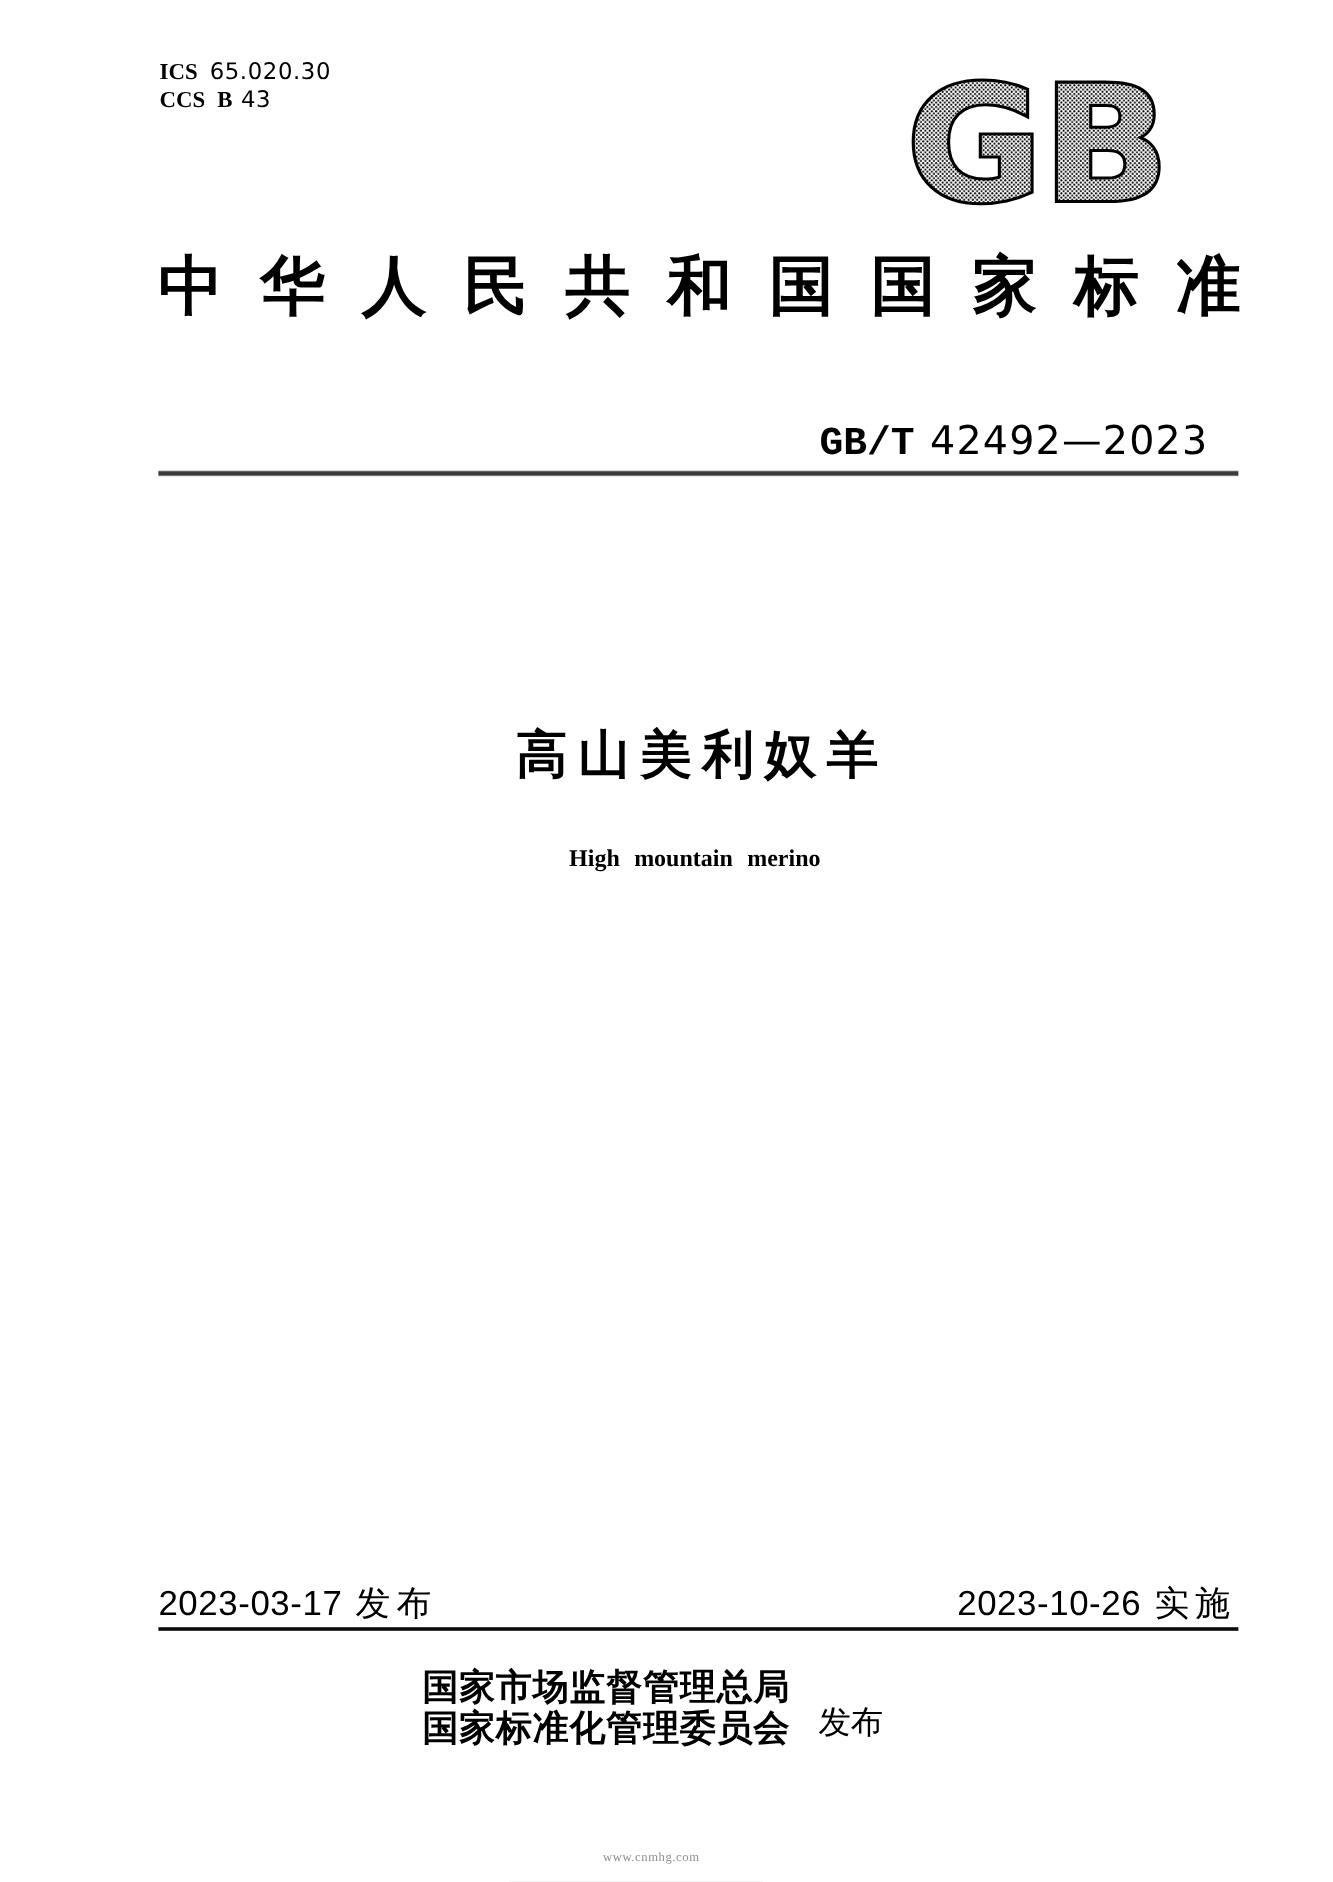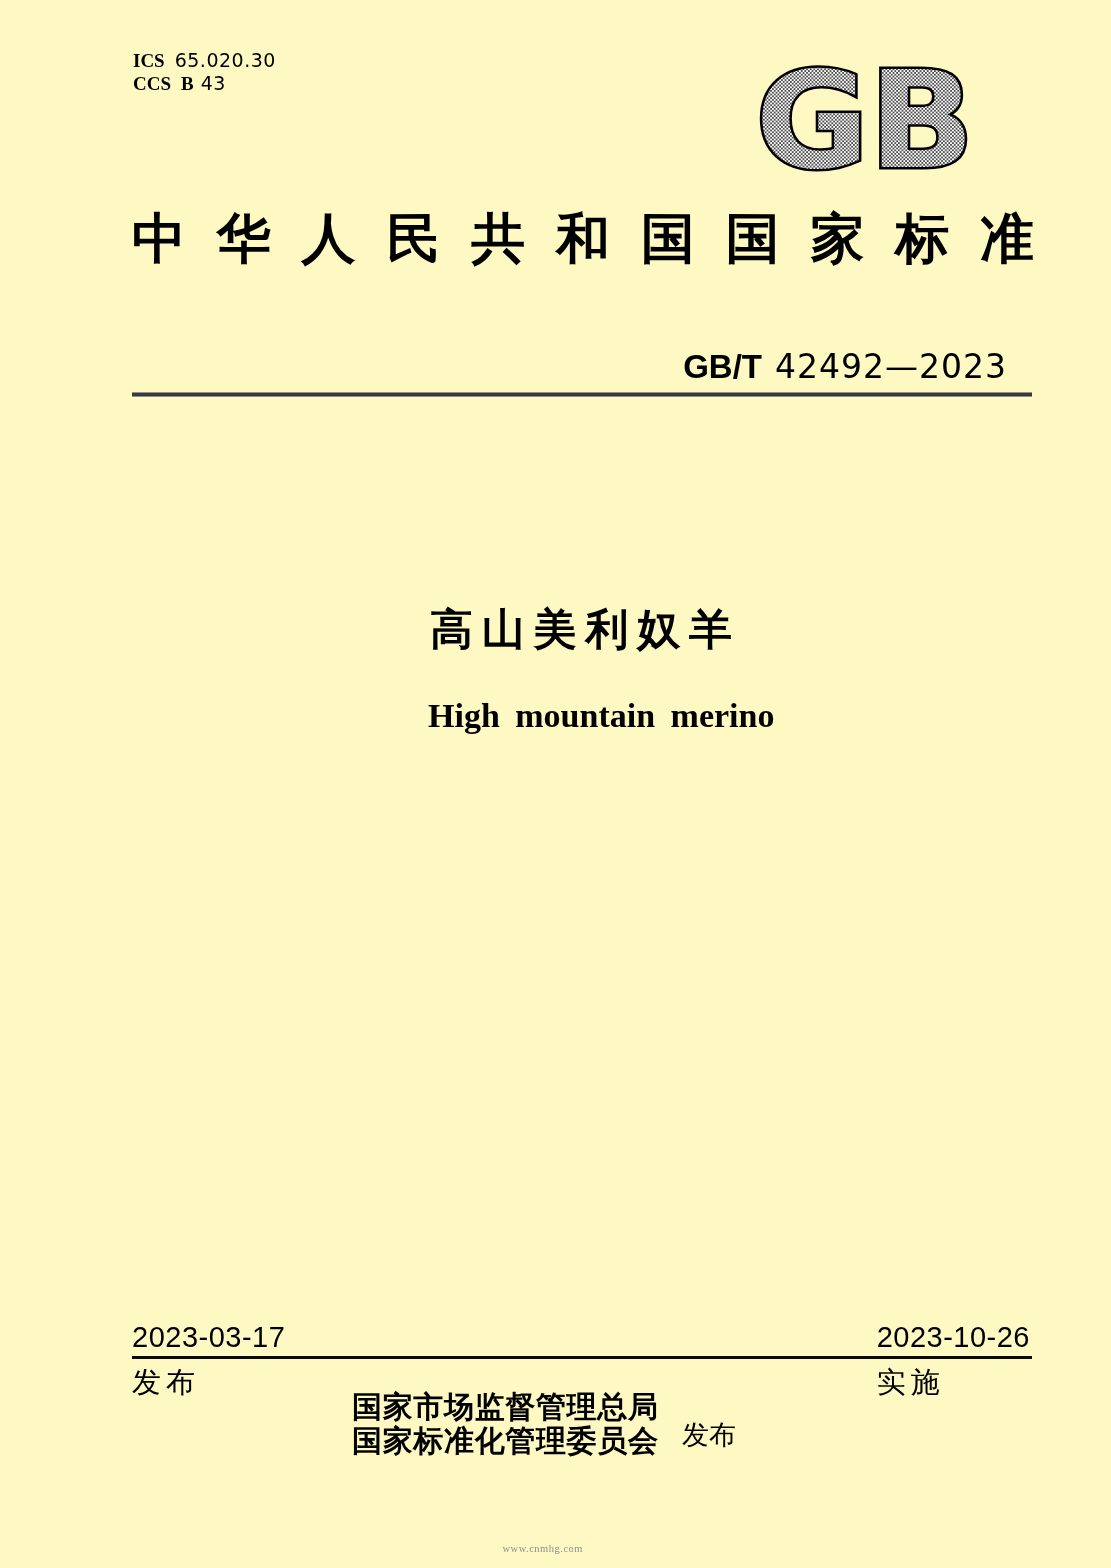--- a/index.html
+++ b/index.html
@@ -1,21 +1,21 @@
 <!DOCTYPE html>
 <html><head>
 <meta charset="utf-8">
 <style>
   html, body { margin: 0; padding: 0; background: #e8e8e8; }
   .page {
     position: relative;
     width: 1111px;
     height: 1568px;
     margin: 0 auto;
-    background: #fef9c3;
+    background: #ffffff;
     color: #000;
     overflow: hidden;
     font-family: "Liberation Sans", "DejaVu Sans", sans-serif;
   }
 
   
   .ics-block {
     position: absolute; left: 133px; top: 49px;
     font-size: 19px; line-height: 22px; white-space: nowrap;
   }
@@ -34,52 +34,52 @@
     font-family: "Liberation Serif", "DejaVu Serif", serif;
     font-weight: bold; font-size: 54px; line-height: 70px; white-space: nowrap;
   }
 
   
   .std-code {
     position: absolute; right: 104px; top: 312px;
     display: flex; gap: 13px; align-items: baseline;
     font-size: 33px; line-height: 38px; white-space: nowrap;
   }
-  .std-code .prefix { font-family: Liberation Sans, sans-serif; font-weight: bold; }
+  .std-code .prefix { font-family: Liberation Mono, monospace; font-weight: bold; }
   .std-code .number { font-family: "DejaVu Sans", "Liberation Sans", sans-serif; font-weight: normal; letter-spacing: 1px; margin-top: 36px; }
 
   .rule { position: absolute; left: 132px; width: 900px; }
   .top-rule {
     top: 392px; height: 5px;
     background: linear-gradient(#c8c8c8 0%, #3a3a3a 25%, #3a3a3a 75%, #c8c8c8 100%);
   }
   .bottom-rule { top: 1356px; height: 3px; background: #0a0a0a; }
 
   
   .cn-title {
     position: absolute; left: 430px; top: 601px; width: 302px;
     display: flex; justify-content: space-between;
     font-family: "DejaVu Sans", "Liberation Sans", sans-serif;
     font-weight: bold; font-size: 43px; line-height: 56px;
   }
   .en-title {
     position: absolute; left: 428px; top: 700px; width: 302px;
     text-align: center;
     font-family: "Liberation Serif", "DejaVu Serif", serif;
-    font-weight: bold; font-size: 34px; line-height: 32px;
+    font-weight: bold; font-size: 20px; line-height: 32px;
     word-spacing: 7px; white-space: nowrap;
   }
 
   
   .date-row {
     position: absolute; left: 132px; top: 1320px; width: 898px;
     display: flex; justify-content: space-between; align-items: baseline;
     font-size: 29px; line-height: 34px; white-space: nowrap;
   }
-  .date-pair { display: flex; gap: 11px; align-items: baseline; flex-direction: column; }
+  .date-pair { display: flex; gap: 11px; align-items: baseline; }
   .date-pair .d { letter-spacing: .5px; }
   .date-pair .l { letter-spacing: 5px; }
 
   
   .pub-lines {
     position: absolute; left: 352px; top: 1390px; width: 306px;
     font-family: "Liberation Serif", "DejaVu Serif", serif;
     font-weight: bold; font-size: 30px; line-height: 34px;
   }
   .pub-lines .pline { display: flex; justify-content: space-between; }

